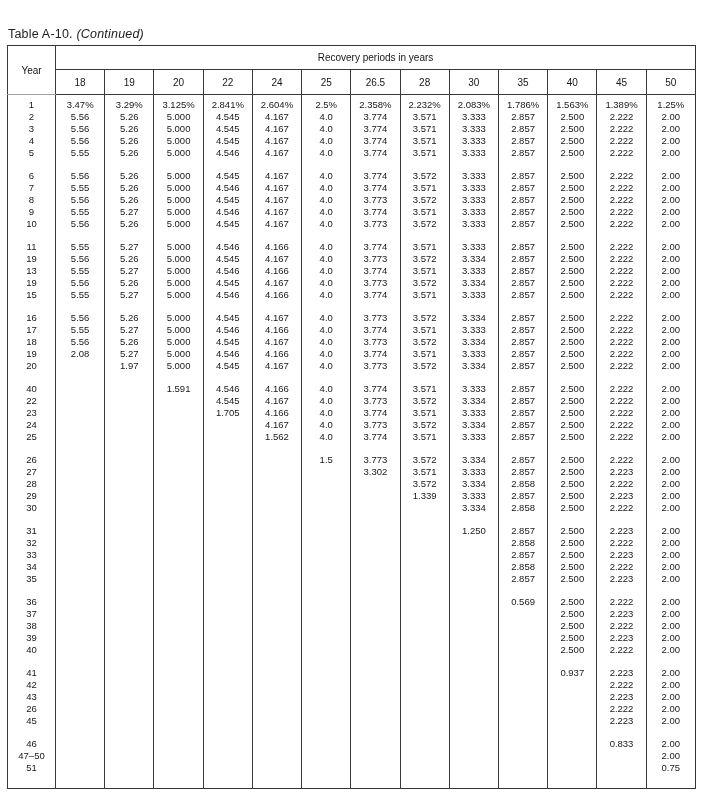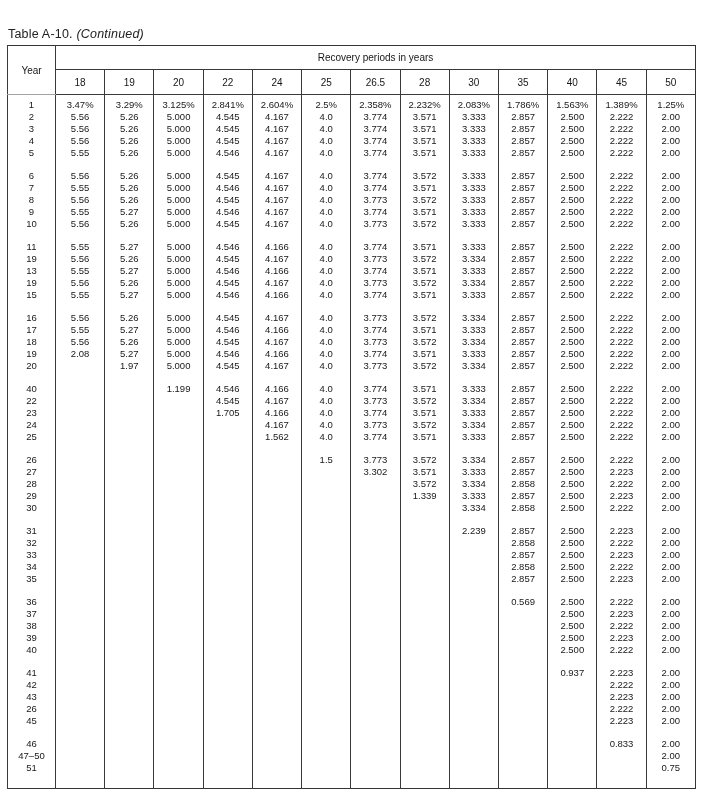--- a/index.html
+++ b/index.html
@@ -458,21 +458,21 @@
           <td></td>
           <td></td>
           <td></td>
           <td></td>
           <td></td>
         </tr>
         <tr>
           <td>40</td>
           <td></td>
           <td></td>
-          <td>1.199</td>
+          <td>1.591</td>
           <td>4.546</td>
           <td>4.166</td>
           <td>4.0</td>
           <td>3.774</td>
           <td>3.571</td>
           <td>3.333</td>
           <td>2.857</td>
           <td>2.500</td>
           <td>2.222</td>
           <td>2.00</td>
@@ -656,21 +656,21 @@
         <tr>
           <td>31</td>
           <td></td>
           <td></td>
           <td></td>
           <td></td>
           <td></td>
           <td></td>
           <td></td>
           <td></td>
-          <td>2.239</td>
+          <td>1.250</td>
           <td>2.857</td>
           <td>2.500</td>
           <td>2.223</td>
           <td>2.00</td>
         </tr>
         <tr>
           <td>32</td>
           <td></td>
           <td></td>
           <td></td>

